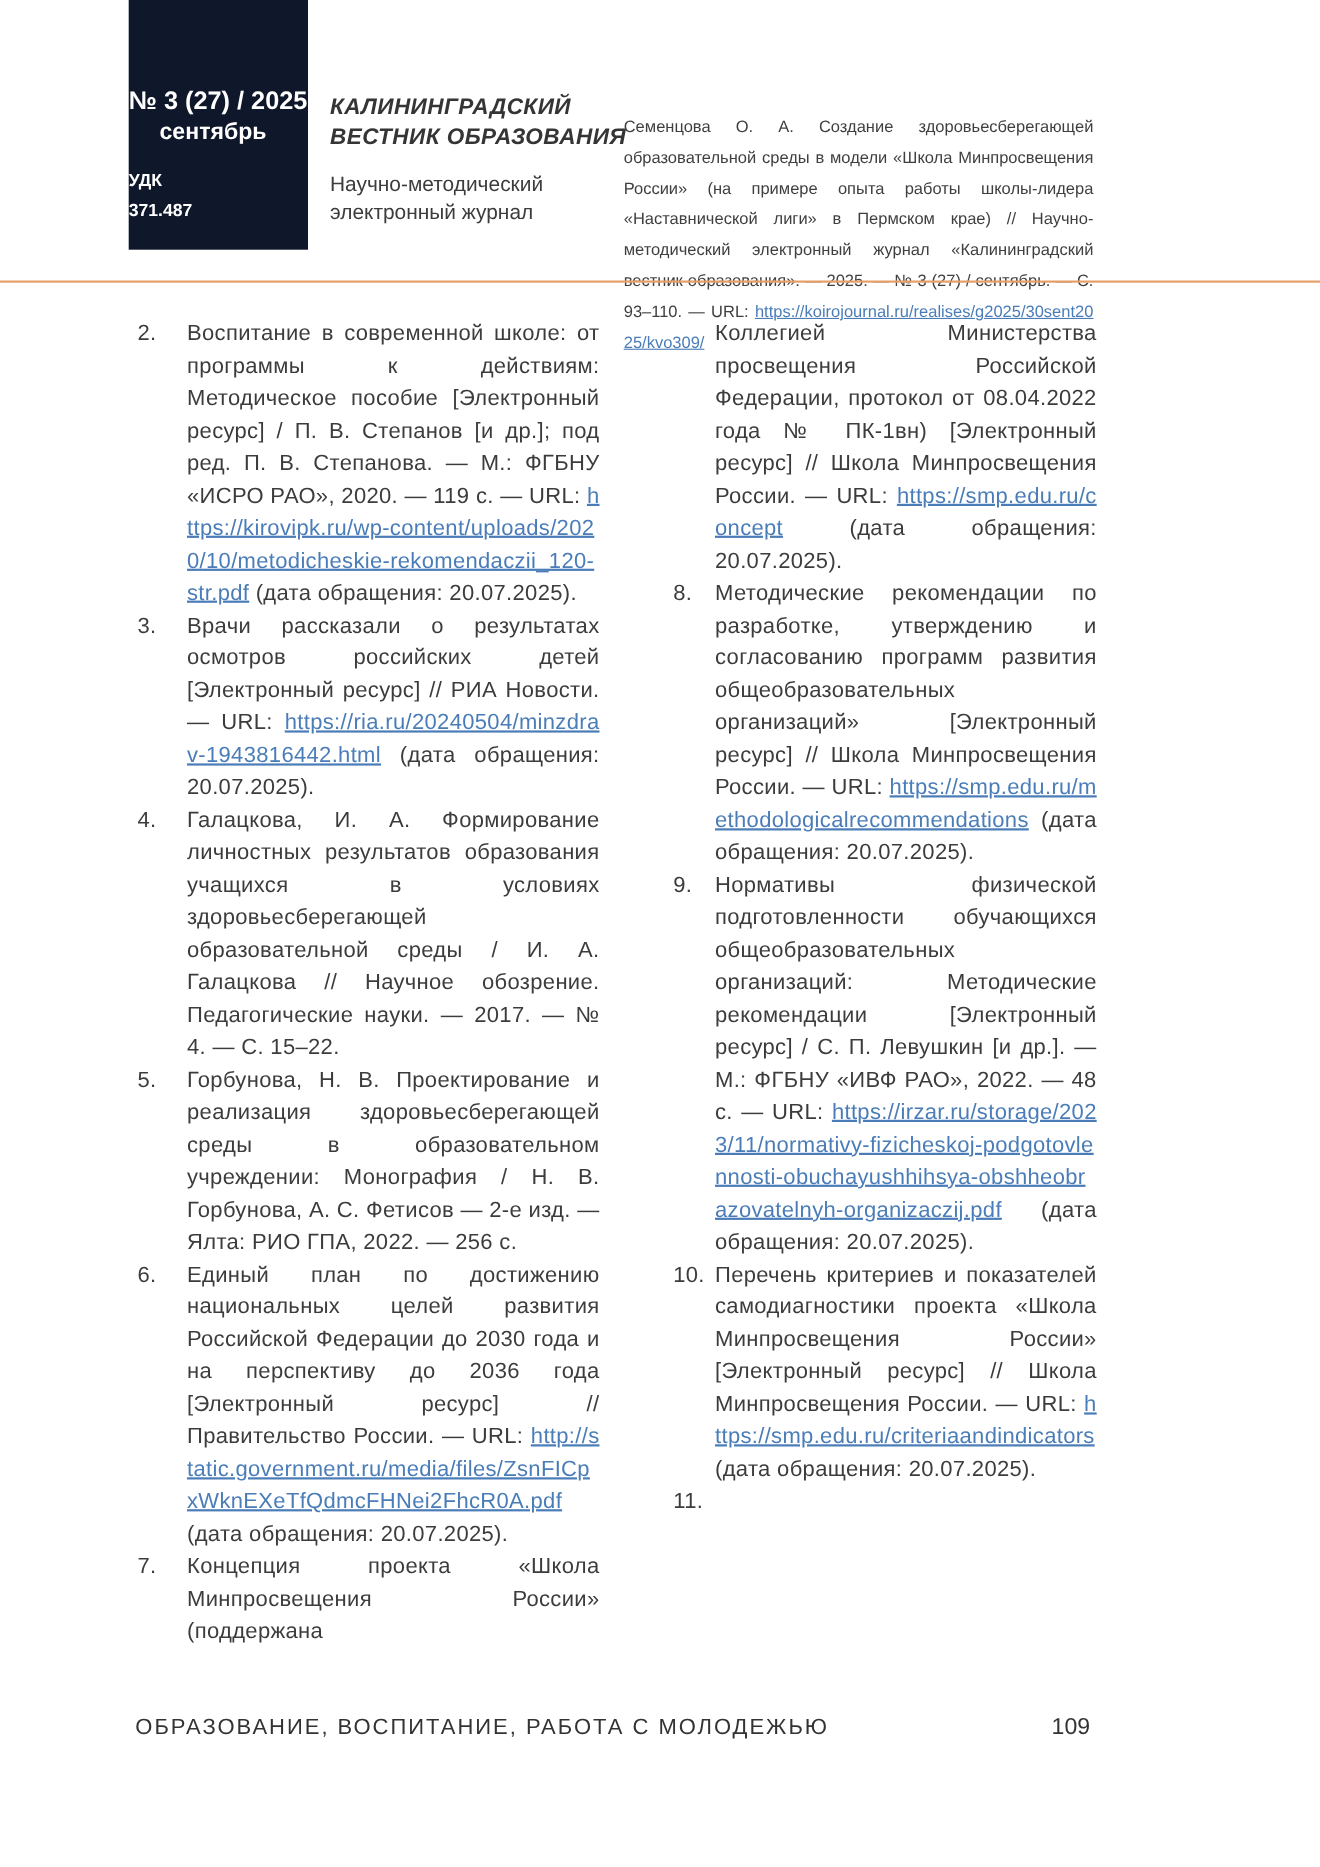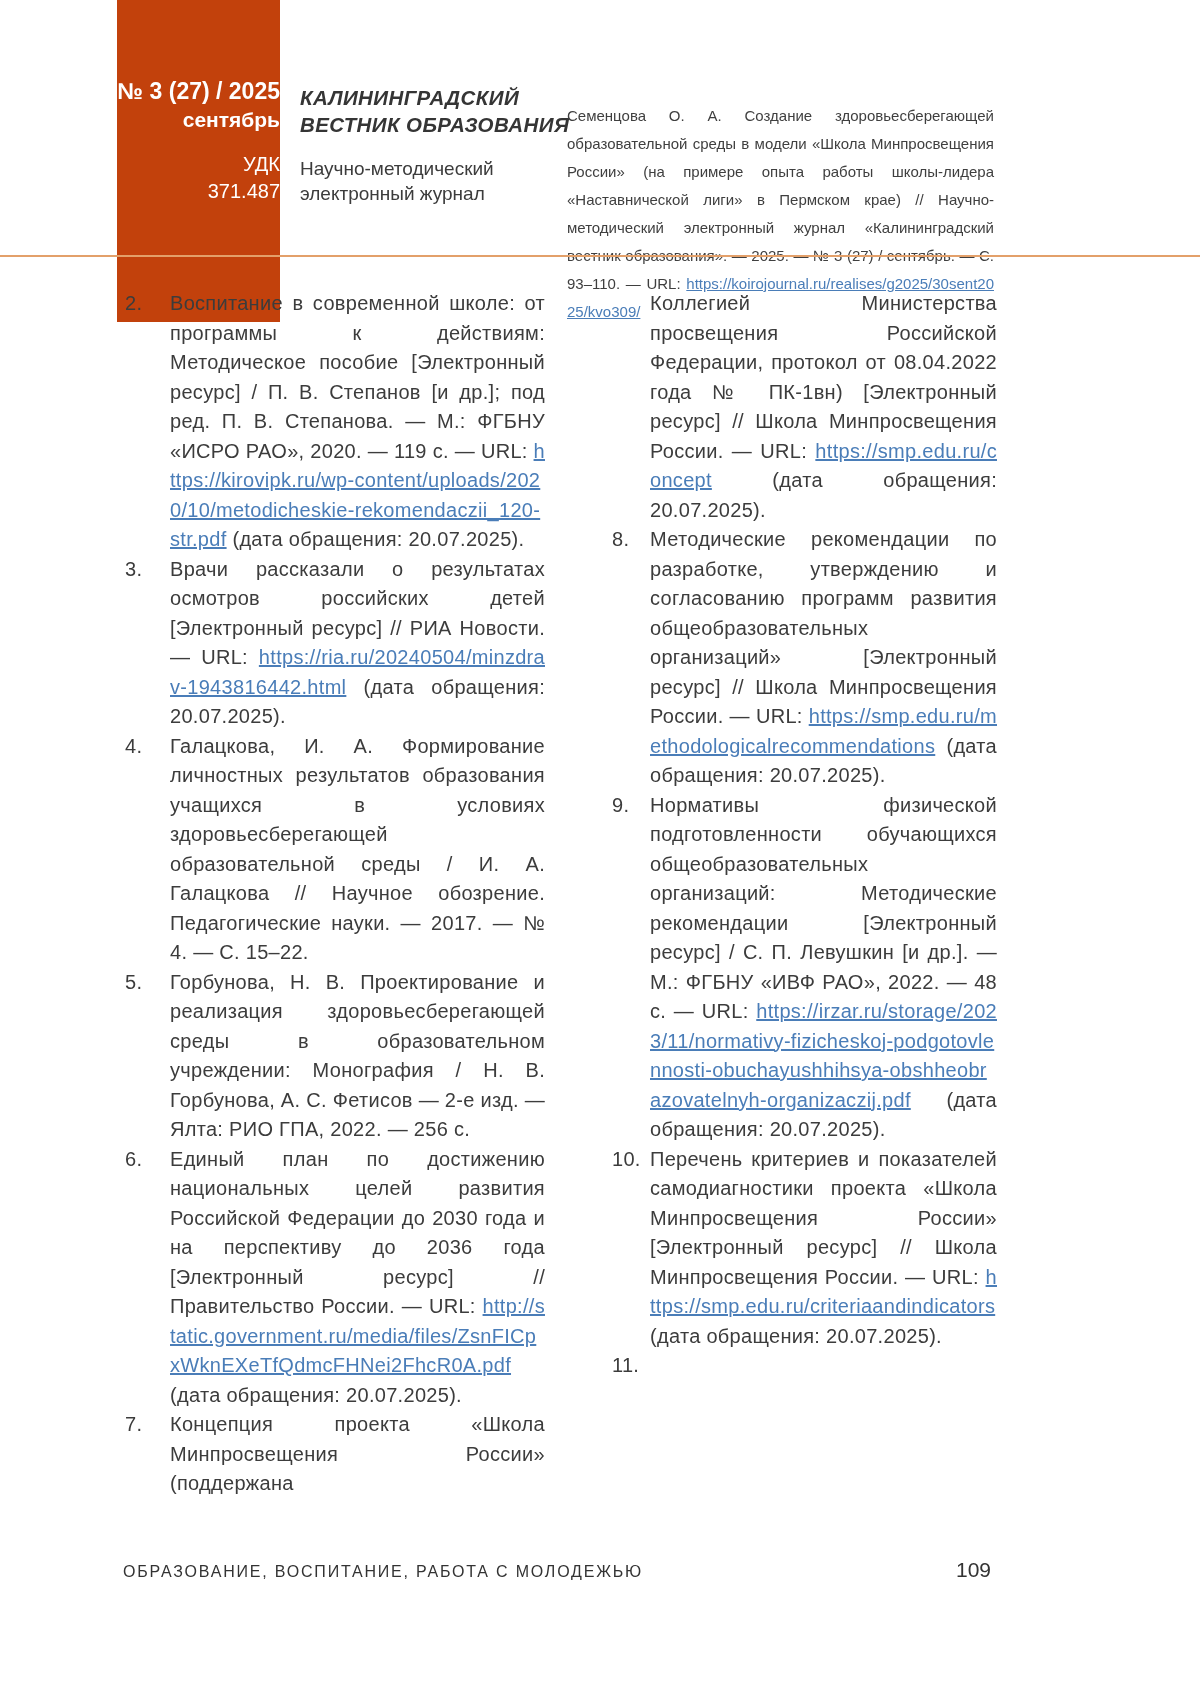--- a/index.html
+++ b/index.html
@@ -12,29 +12,29 @@
     font-family: "Liberation Sans", sans-serif;
     color: #3c3c3c;
     overflow: hidden;
     margin: 0 auto;
   }
 
   
   .issue-box {
     position: absolute;
     left: 117px; top: 0;
-    width: 163px; height: 322px;
-    background: #c2410c;
+    width: 163px; height: 227px;
+    background: #0f172a;
     color: #ffffff;
-    text-align: right;
+    text-align: left;
     padding-top: 76px;
   }
   .issue-no   { font-size: 23px; font-weight: bold; line-height: 30px; }
   .issue-month{ font-size: 21px; font-weight: bold; line-height: 28px; padding-left: 28px; }
-  .issue-udk  { margin-top: 17px; font-size: 20px; line-height: 27px; font-weight: normal; }
+  .issue-udk  { margin-top: 17px; font-size: 16px; line-height: 27px; font-weight: bold; }
 
   .journal { position: absolute; left: 300px; top: 84px; }
   .journal-title { font-size: 20.5px; font-weight: bold; letter-spacing: 0.4px; line-height: 27px; color: #353535; font-style: italic; }
   .journal-sub   { font-size: 19px; line-height: 25px; color: #3c3c3c; margin-top: 18px; }
 
   .citation {
     position: absolute;
     left: 567px; top: 102px; width: 427px;
     font-size: 15px; line-height: 28px;
     text-align: justify;
@@ -77,21 +77,21 @@
 
   
   .footer {
     position: absolute;
     left: 123px; top: 1558px;
     width: 868px;
     display: flex;
     justify-content: space-between;
     align-items: baseline;
   }
-  .footer-title { font-size: 16px; letter-spacing: 1.8px; color: #333333; }
+  .footer-title { font-size: 20px; letter-spacing: 1.8px; color: #333333; }
   .footer-page  { font-size: 21px; color: #333333; }
 </style>
 </head>
 <body>
 
 <div class="page">
 
   <div class="issue-box">
     <div class="issue-no">№ 3 (27) / 2025</div>
     <div class="issue-month">сентябрь</div>

